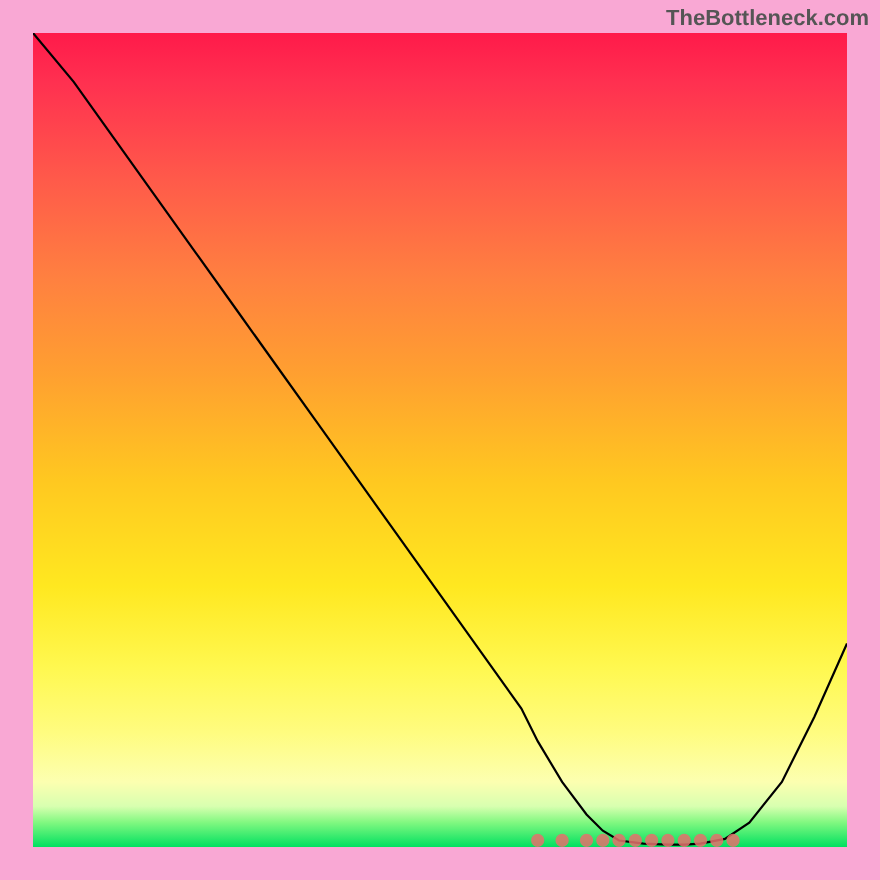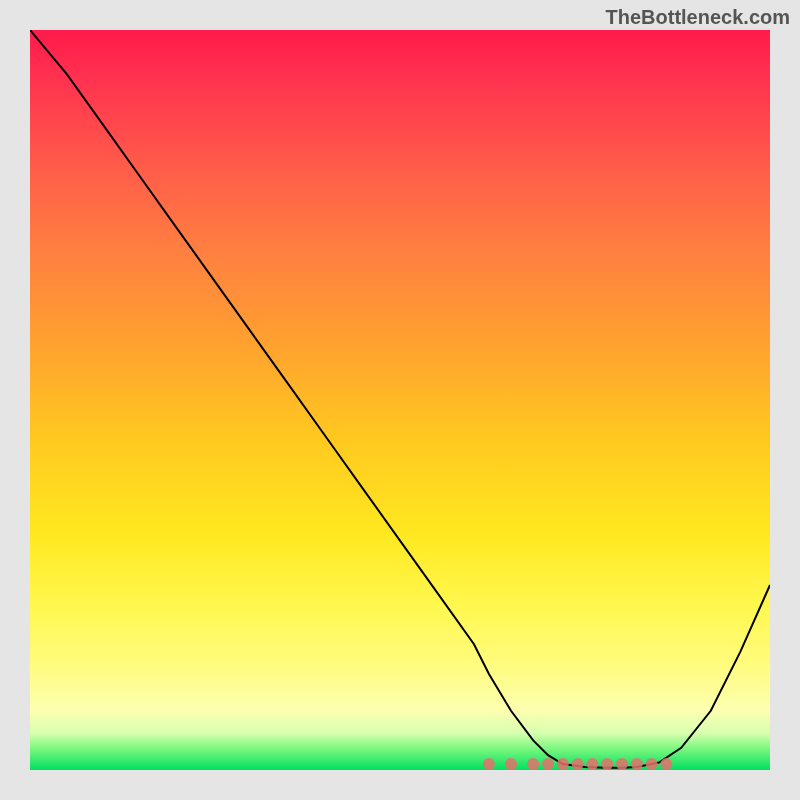--- a/index.html
+++ b/index.html
@@ -3,21 +3,21 @@
 <meta charset="utf-8">
 <style>
   * { margin: 0; padding: 0; box-sizing: border-box; }
   html, body { width: 800px; height: 800px; overflow: hidden; }
   body { background: #000; font-family: Arial, sans-serif; }
   
   .container {
     width: 800px;
     height: 800px;
     position: relative;
-    background: #e5e5e5;
+    background: #f9a8d4;
   }
   
   .watermark {
     position: absolute;
     top: 6px;
     right: 10px;
     color: #555;
     font-size: 20px;
     font-weight: bold;
     z-index: 10;

